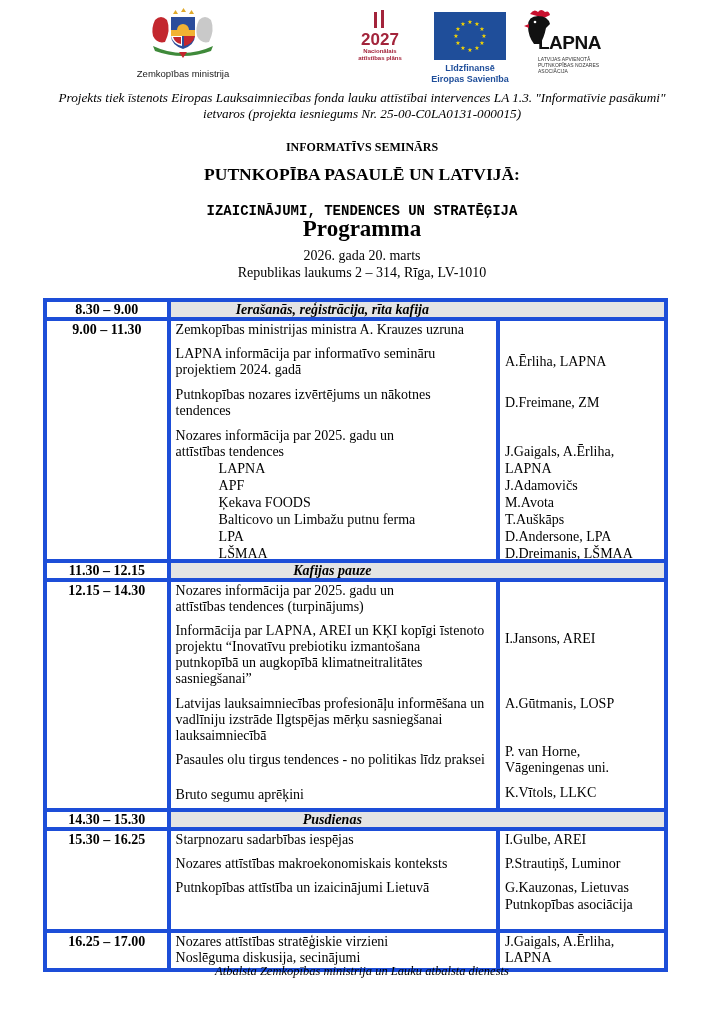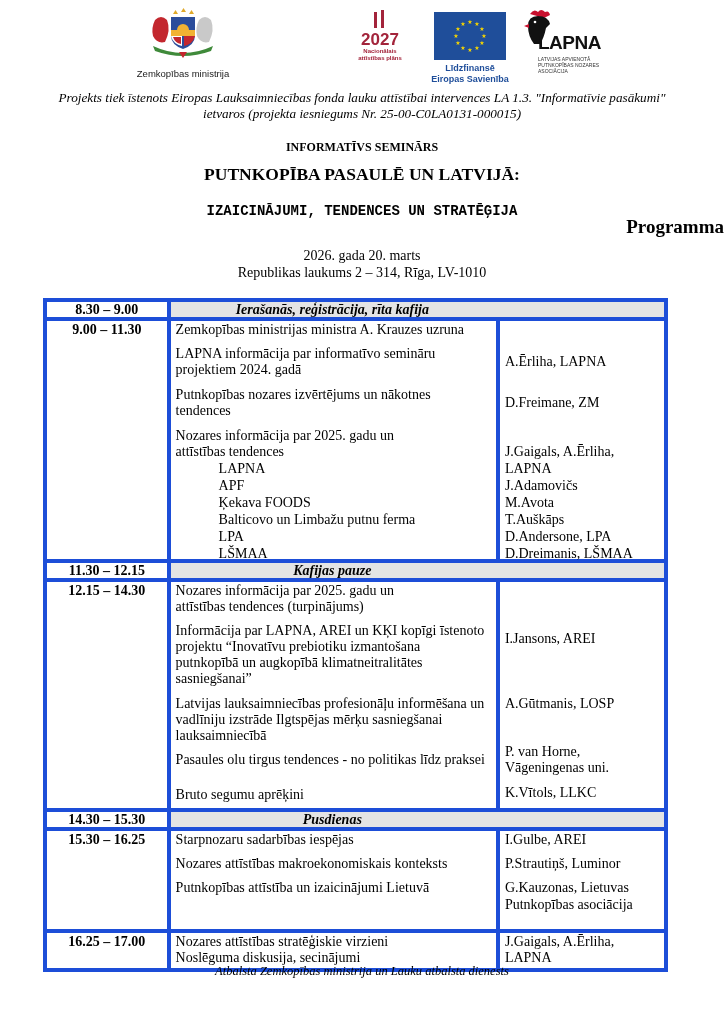--- a/index.html
+++ b/index.html
@@ -19,21 +19,21 @@
   .nap-cap { font-family: "Liberation Sans", sans-serif; font-size: 6px; font-weight: bold; color: #a3243b; line-height: 7px; }
   .lapna-cap { font-family: "Liberation Sans", sans-serif; font-size: 5px; color: #333; line-height: 6px; text-align: left; margin-left: 16px; }
   .lapna-word { font-family: "Liberation Sans", sans-serif; font-weight: bold; font-size: 19px; color: #111; letter-spacing: -0.5px; position: absolute; left: 16px; top: 24px; }
 
   .project-note { position: absolute; top: 90px; left: 30px; width: 664px; text-align: center; font-style: italic; font-size: 13.2px; line-height: 16px; }
 
   .hdr { position: absolute; left: 0; width: 724px; text-align: center; font-weight: bold; }
   #seminar-label { top: 140px; font-size: 12px; }
   #title-1 { top: 164px; font-size: 17.5px; line-height: 20px; }
   #title-2 { top: 201px; font-size: 14px; line-height: 20px; font-family: Liberation Mono, monospace; }
-  #programme { top: 216px; font-size: 19px; text-align: right; }
+  #programme { top: 216px; font-size: 23px; }
   .meta { position: absolute; left: 0; width: 724px; text-align: center; font-size: 14px; line-height: 17px; }
   #date { top: 247px; text-align: center; }
   #venue { top: 264px; }
 
   
   .tbl { position: absolute; top: 298px; left: 43px; width: 625px; border-collapse: collapse; font-size: 14px; }
   .tbl td { border: 4px solid #1d4ed8; vertical-align: top; padding: 0; }
   .c-time { width: 122px; text-align: center; font-weight: bold; }
   .c-topic { width: 333px; }
   .c-spk { width: 168px; }

